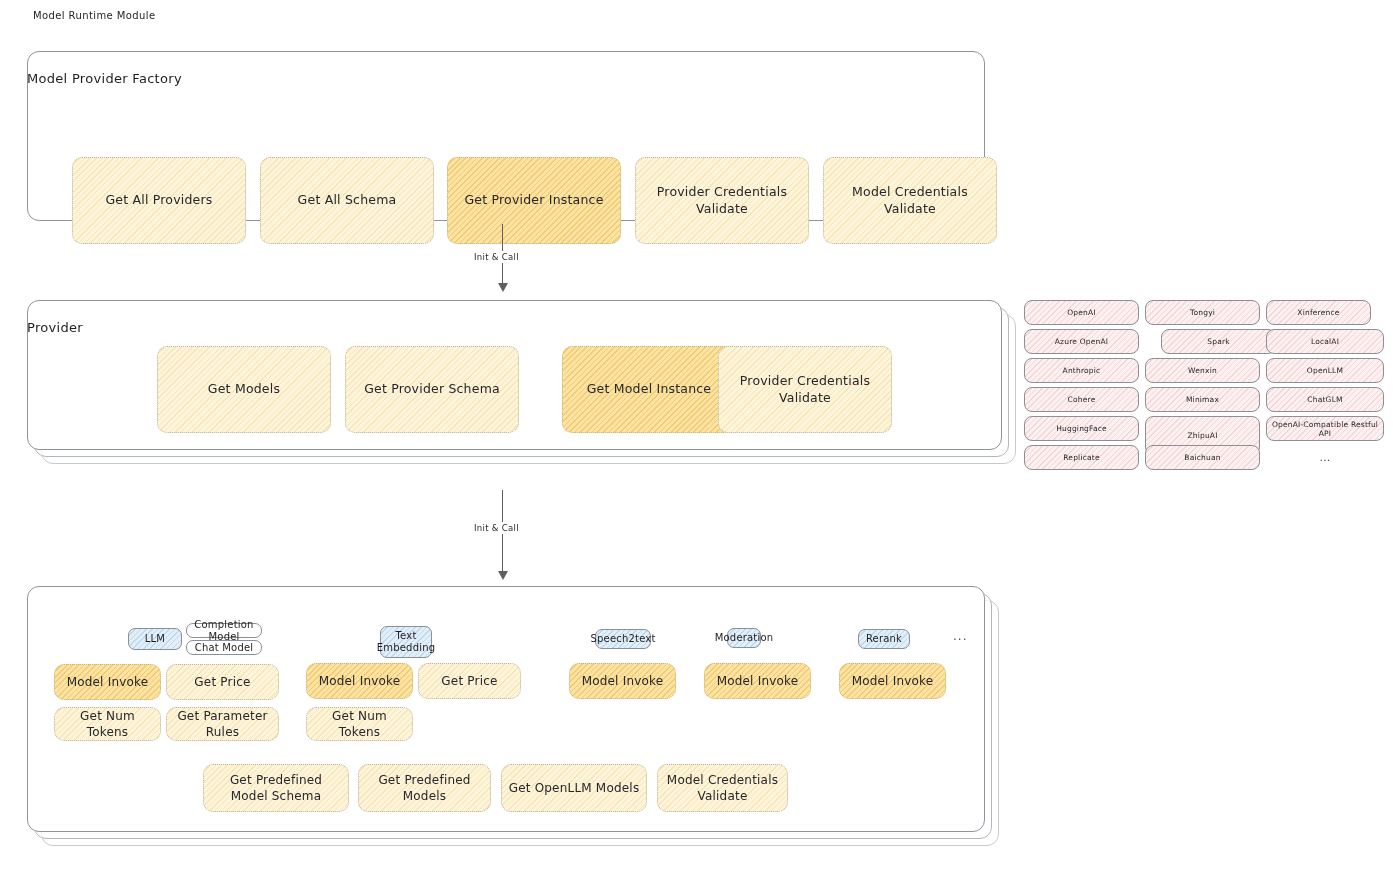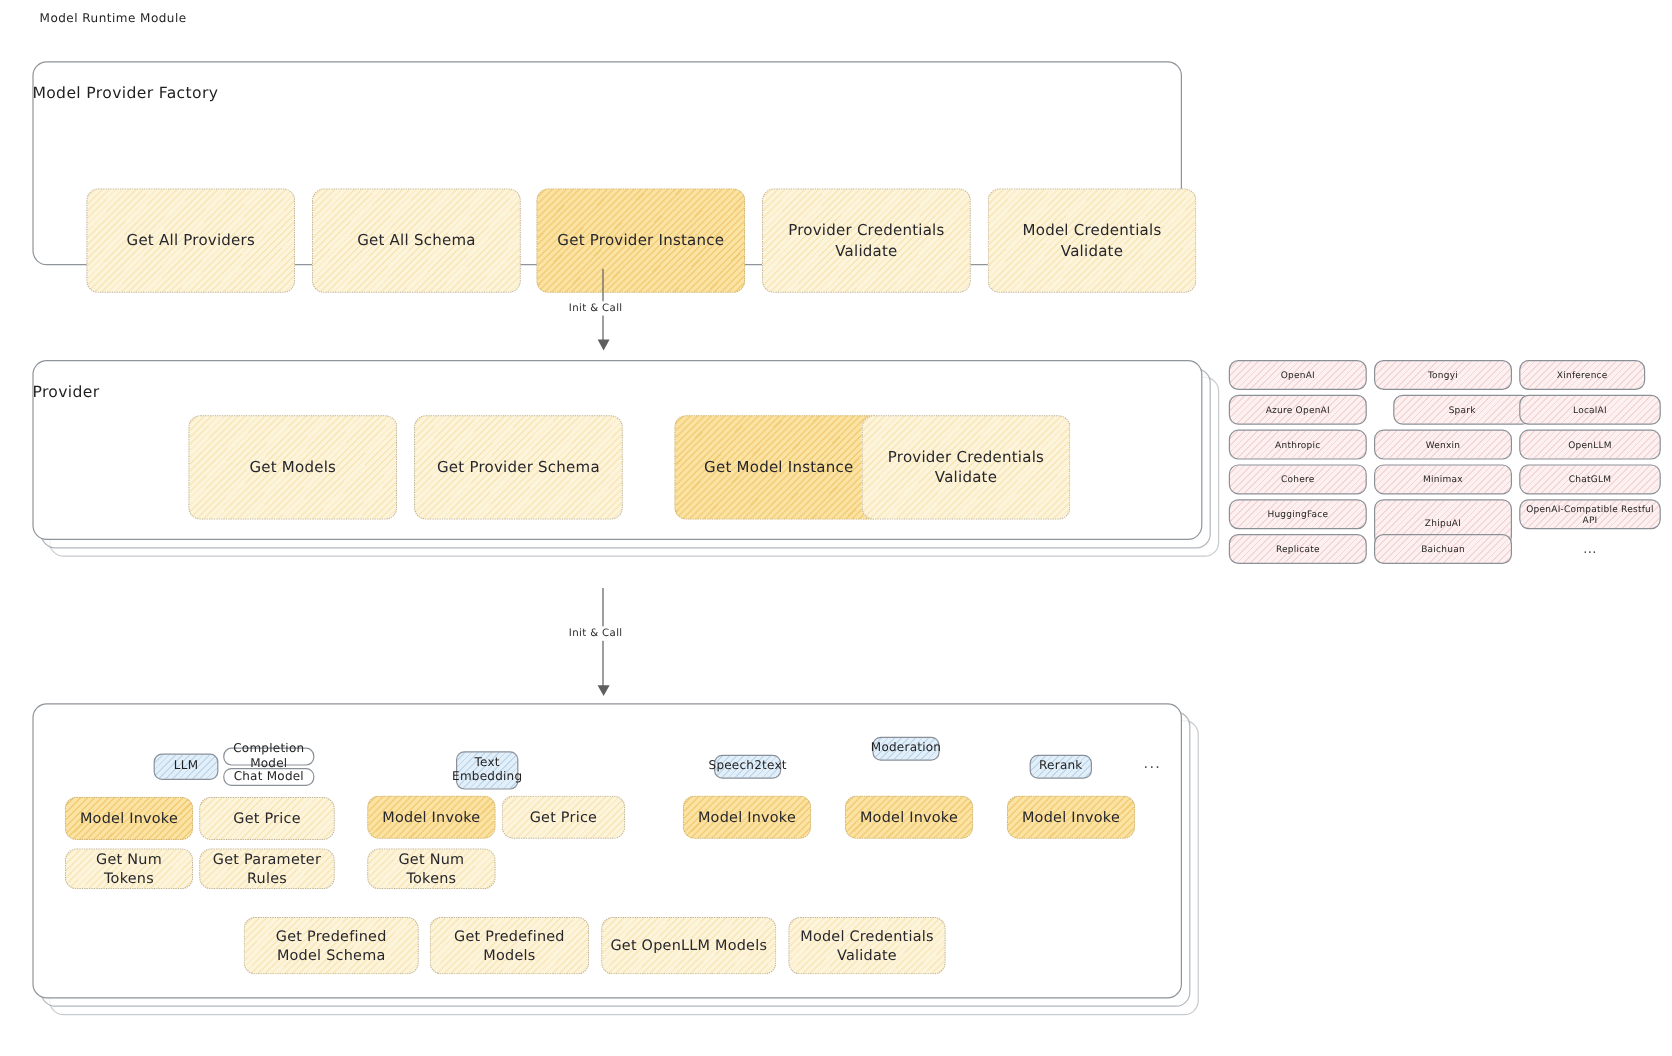--- a/index.html
+++ b/index.html
@@ -237,21 +237,21 @@
 
     <div class="tag" style="left:353px; top:40px; width:52px; height:32px;">Text Embedding</div>
 
     <div class="mbox hl small" style="left:279px; top:77px; width:107px; height:36px;">Model Invoke</div>
     <div class="mbox small" style="left:391px; top:77px; width:103px; height:36px;">Get Price</div>
     <div class="mbox small" style="left:279px; top:121px; width:107px; height:34px;">Get Num Tokens</div>
 
     <div class="tag" style="left:568px; top:43px; width:56px; height:20px;">Speech2text</div>
     <div class="mbox hl small" style="left:542px; top:77px; width:107px; height:36px;">Model Invoke</div>
 
-    <div class="tag" style="left:700px; top:28px; width:56px; height:20px;">Moderation</div>
+    <div class="tag" style="left:700px; top:42px; width:34px; height:20px;">Moderation</div>
     <div class="mbox hl small" style="left:677px; top:77px; width:107px; height:36px;">Model Invoke</div>
 
     <div class="tag" style="left:831px; top:43px; width:52px; height:20px;">Rerank</div>
     <div class="mbox hl small" style="left:812px; top:77px; width:107px; height:36px;">Model Invoke</div>
 
     <div class="dots" style="left:926px; top:43px;">...</div>
 
     <div class="mbox small" style="left:176px; top:178px; width:146px; height:48px;">Get Predefined Model Schema</div>
     <div class="mbox small" style="left:331px; top:178px; width:133px; height:48px;">Get Predefined Models</div>
     <div class="mbox small" style="left:474px; top:178px; width:146px; height:48px;">Get OpenLLM Models</div>

